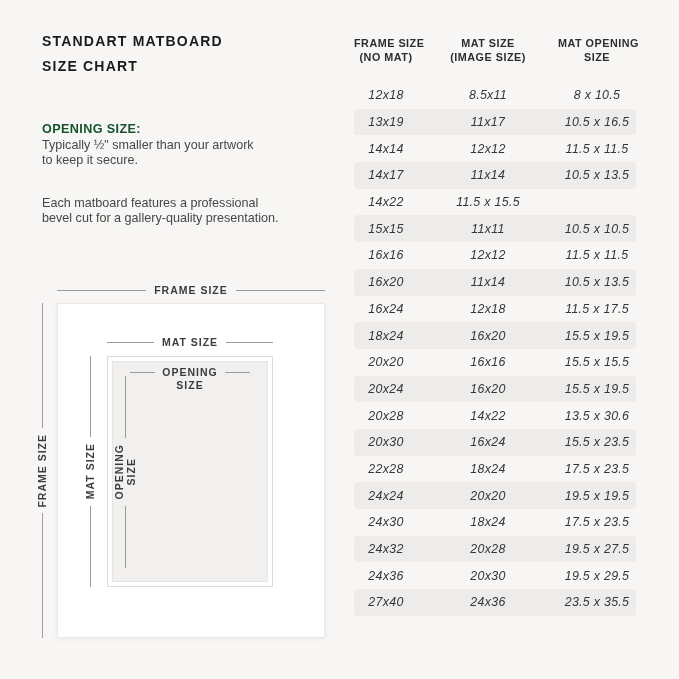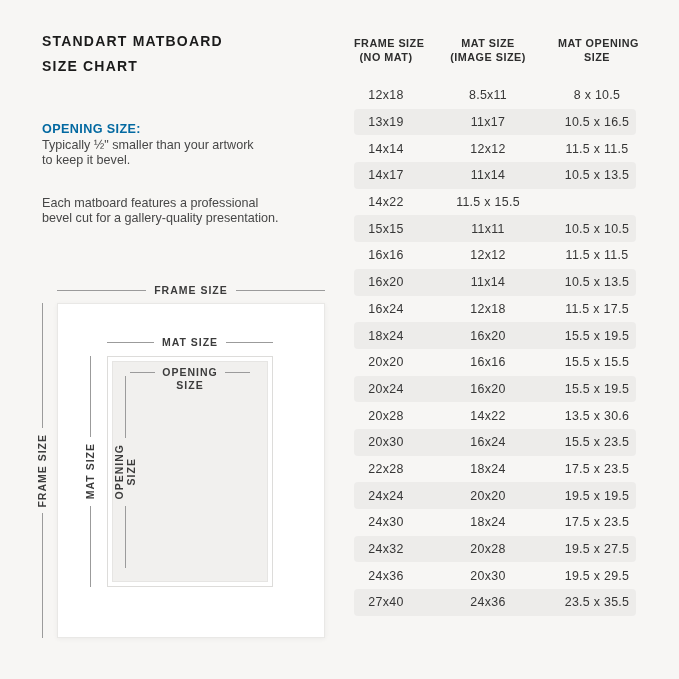--- a/index.html
+++ b/index.html
@@ -11,21 +11,21 @@
   }
   
   .title {
     position:absolute; left:42px; top:29px;
     font-size:14px; font-weight:700; letter-spacing:1.2px;
     line-height:25px; color:#1b1b1b; white-space:nowrap;
   }
   .section { position:absolute; left:42px; }
   .section-heading {
     font-size:12.6px; font-weight:700; letter-spacing:0.4px;
-    color:#0369a1; margin-bottom:2px; white-space:nowrap;
+    color:#14532d; margin-bottom:2px; white-space:nowrap;
   }
   .section-line {
     font-size:12.6px; color:#474747; line-height:14.6px; white-space:nowrap;
   }
   
   .frame-rect {
     position:absolute; left:57px; top:303px; width:268px; height:335px;
     background:#ffffff; border:1px solid #e9e8e6; box-sizing:border-box;
     box-shadow:0 1px 5px rgba(0,0,0,0.05);
   }
@@ -59,42 +59,42 @@
     position:absolute; left:354px; top:37px; width:282px;
     display:grid; grid-template-columns:64px 140px 78px;
   }
   .thcell {
     text-align:center; font-size:10.8px; font-weight:700;
     letter-spacing:0.5px; line-height:13.5px; color:#2d2d2d; white-space:nowrap;
   }
   .rows { position:absolute; left:354px; top:82px; width:282px; }
   .trow {
     display:grid; grid-template-columns:64px 140px 78px;
-    align-items:center; height:26.7px; box-sizing:border-box;
+    align-items:center; height:26.7px; box-sizing:border-box;font-style:italic;
   }
   .trow.shaded { background:#edecea; border-radius:4px; }
   .tcell {
     text-align:center; font-size:12.4px; letter-spacing:0.3px;
     color:#363636; white-space:nowrap;
   }
 </style>
 </head>
 <body>
 
 <div class="canvas">
 
   <div class="title">
     <div>STANDART MATBOARD</div>
     <div>SIZE CHART</div>
   </div>
 
   <div class="section" style="top:122px;">
     <div class="section-heading">OPENING SIZE:</div>
     <div class="section-line">Typically ½" smaller than your artwork</div>
-    <div class="section-line">to keep it bevel.</div>
+    <div class="section-line">to keep it secure.</div>
   </div>
 
   <div class="section" style="top:196px;">
     <div class="section-line">Each matboard features a professional</div>
     <div class="section-line">bevel cut for a gallery-quality presentation.</div>
   </div>
 
   <div class="hrule-label" style="left:57px; top:284px; width:268px;">
     <div class="hline"></div>
     <div class="dlabel">FRAME SIZE</div>

